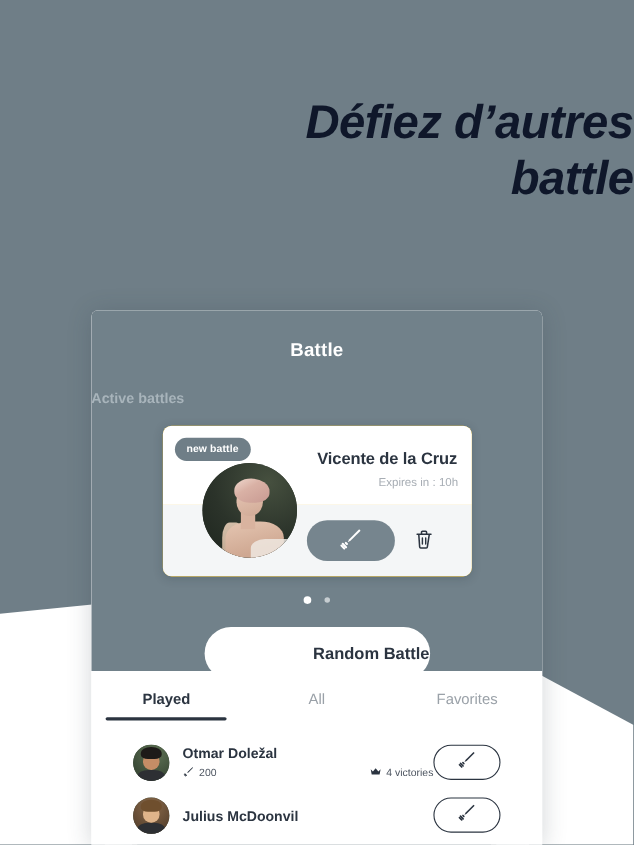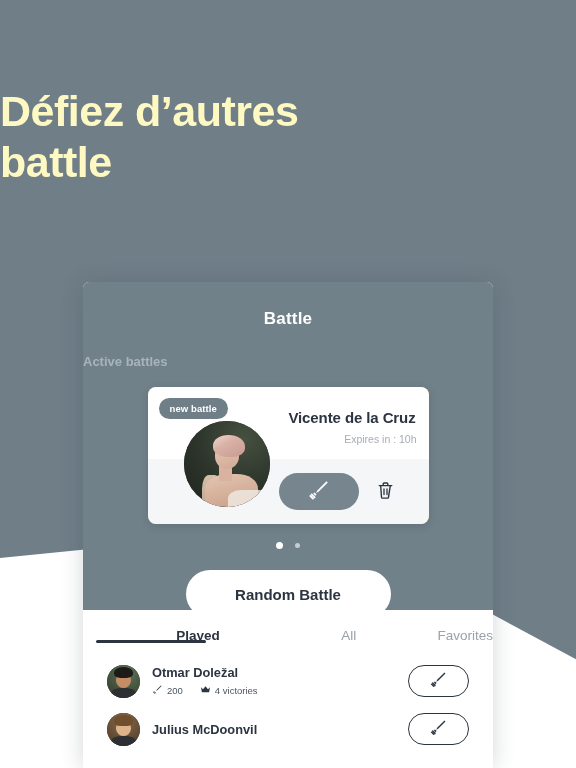--- a/index.html
+++ b/index.html
@@ -33,27 +33,28 @@
   .bg-shade-right{
     position:absolute; right:95px; bottom:0; width:35px; height:320px;
     background:linear-gradient(to left,#ffffff 0%, #eceeef 60%, #e3e6e8 100%);
     clip-path: polygon(0% 45%, 100% 48%, 100% 100%, 0% 100%);
     z-index:0;
   }
 
   
   .headline{
     position:absolute; top:86px; left:0; right:0;
-    text-align:left;
-    color:#fef9c3;
+    text-align:right;
+    color:#0f172a;
     font-size:43px;
     font-weight:bold;
     line-height:1.18;
     letter-spacing:-0.5px;
     z-index:3;
+    font-style:italic;
   }
 
   
   .phone{
     position:absolute;
     left:83px; top:282px;
     width:410px; height:486px;
     background:#ffffff;
     border-radius:6px 6px 0 0;
     overflow:hidden;
@@ -192,51 +193,52 @@
     margin:21px auto 0;
     width:205px; height:48px;
     border-radius:24px;
     background:#ffffff;
     border:none;
     color:#2b3440;
     font-size:15px;
     font-weight:bold;
     cursor:pointer;
     font-family:"Liberation Sans", sans-serif;
+    text-align:right;
   }
 
   
   .phone-bottom{ background:#ffffff; height:158px; }
   .tabs{
     display:flex; padding:18px 0 0;
   }
   .tab{
     flex:1;
-    text-align:right;
+    text-align:center;
     font-size:13.5px;
     color:#9aa1a8;
-    padding-bottom:0;
+    padding-bottom:12px;
     position:relative;
     cursor:pointer;
   }
   .tab.active{ color:#2b3440; font-weight:bold; }
   .tab.active::after{
     content:"";
     position:absolute; bottom:0;
     left:50%; transform:translateX(-50%);
     width:110px; height:3px;
     background:#2b3440;
     border-radius:2px;
   }
 
   
   .player-list{ padding-top:14px; }
   .player-row{
     display:flex; align-items:center;
-    padding:8px 24px;
+    padding:8px 38px;
     height:48px;
   }
   .av-sm{
     width:33px; height:33px; border-radius:50%;
     overflow:hidden; position:relative; flex:none;
     background:#3c4a3a;
   }
   .av-sm .bg1{ position:absolute; inset:0;
     background:radial-gradient(circle at 60% 25%, #5f7355 0%, #3b4a37 70%); }
   .av-sm .bg2{ position:absolute; inset:0;
@@ -250,21 +252,21 @@
   .av-sm .f2{ position:absolute; left:28%; top:26%; width:44%; height:46%;
     border-radius:45% 45% 50% 50%; background:#dfb48a; }
   .av-sm .b{ position:absolute; left:12%; top:72%; width:76%; height:40%;
     border-radius:40% 40% 0 0; background:#2d2f33; }
 
   .player-info{ margin-left:12px; flex:1; }
   .player-name{ font-size:12.8px; font-weight:bold; color:#2b3440; }
   .player-stats{
     display:flex; align-items:center; gap:6px;
     margin-top:4px;
-    font-size:9.5px; color:#4d5560;
+    font-size:9.5px; color:#4d5560;justify-content:space-between;
   }
   .player-stats .sep{ width:5px; }
   .stat{ display:flex; align-items:center; gap:4px; }
   .row-btn{
     width:61px; height:32px;
     border-radius:16px;
     border:1.3px solid #2b3440;
     background:#ffffff;
     display:flex; align-items:center; justify-content:center;
     cursor:pointer;

